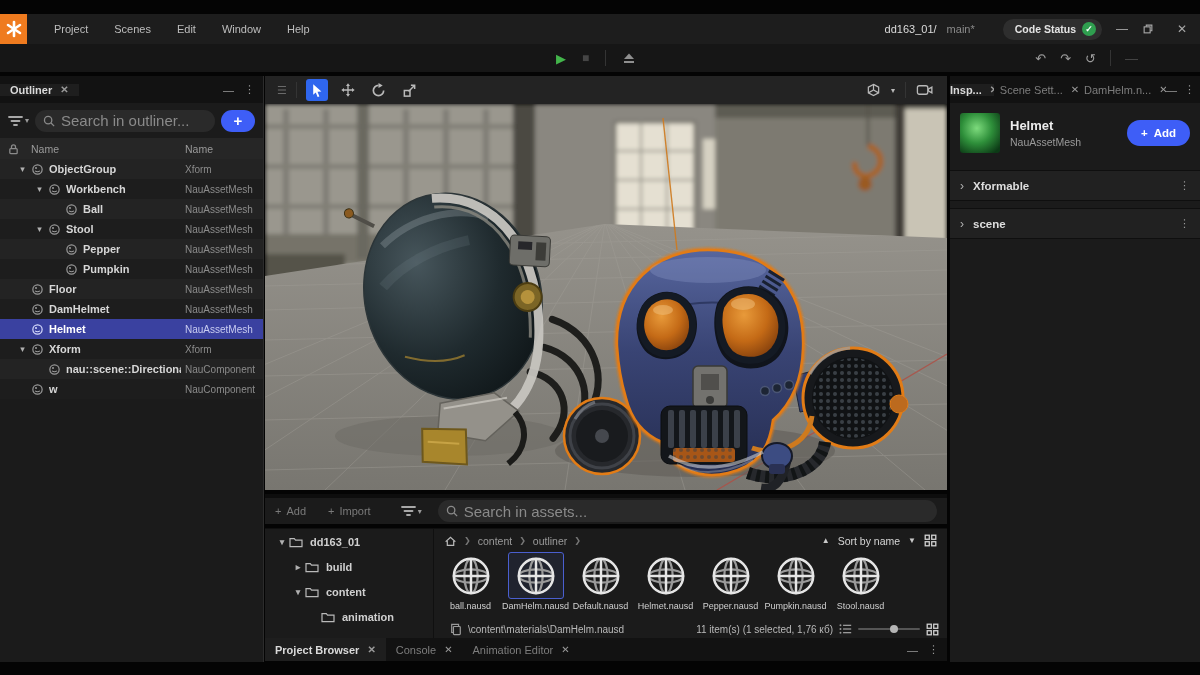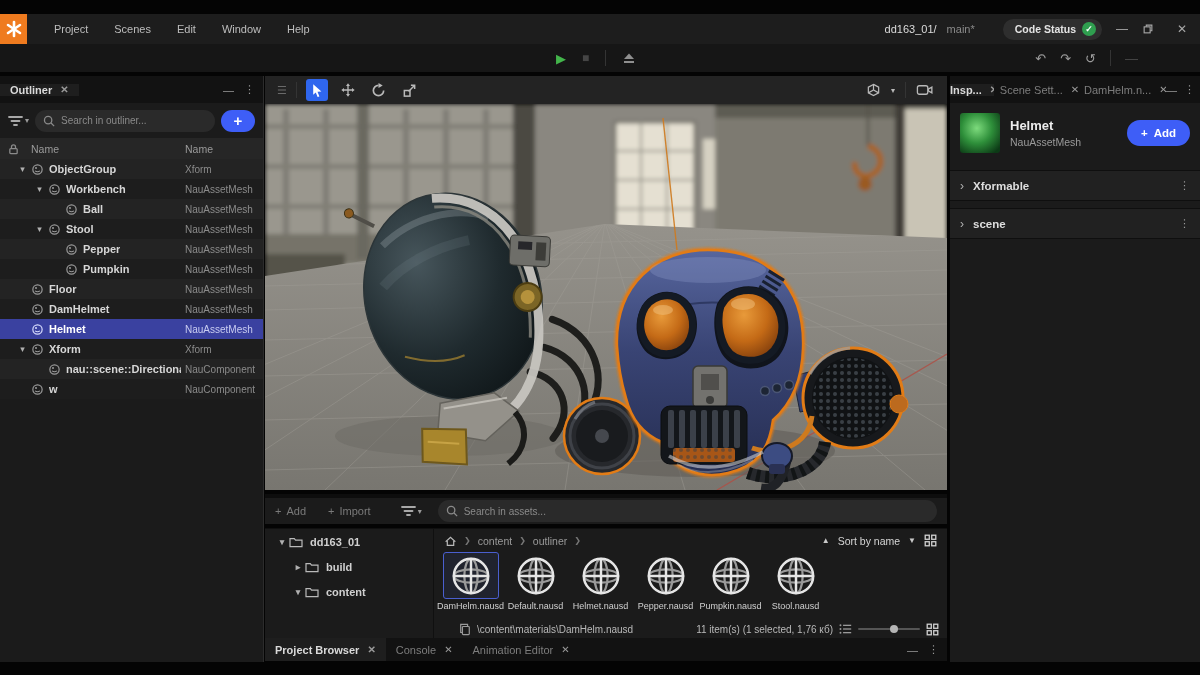--- a/index.html
+++ b/index.html
@@ -33,21 +33,21 @@
   .tab.active{background:#1e1e1e;color:#dadada;font-weight:bold}
   .tab .x{font-size:10px;color:#9a9a9a}
   .tabbar-right{margin-left:auto;display:flex;align-items:center;gap:10px;padding-right:8px;color:#9a9a9a}
 
   
   .searchrow{height:35px;display:flex;align-items:center;padding:0 8px;gap:6px}
   .filtericon{display:flex;align-items:center;gap:2px;color:#9a9a9a}
   .searchpill{position:relative;flex:1;height:22px}
   .searchpill svg{position:absolute;left:8px;top:5px}
   .searchpill input{width:100%;height:22px;box-sizing:border-box;background:#2a2a2a;border:none;border-radius:12px;
-    color:#cfcfcf;font-family:"Liberation Sans",sans-serif;font-size:10px;padding:0 8px 0 26px;outline:none}
+    color:#cfcfcf;font-family:"Liberation Sans",sans-serif;font-size:15px;padding:0 8px 0 26px;outline:none}
   .searchpill input::placeholder{color:#8a8a8a}
   .plusbtn{width:34px;height:22px;border-radius:12px;background:#3e5ef7;color:#fff;display:flex;align-items:center;justify-content:center;font-size:15px;font-weight:bold}
   .ohead{height:21px;background:#262626;display:flex;align-items:center;color:#9a9a9a;font-size:10.5px;position:relative;padding-left:8px;gap:12px}
   .ohead .typecol{position:absolute;left:185px}
   .orow{height:20px;display:flex;align-items:center;position:relative;font-size:11px;color:#d6d6d6}
   .orow:nth-child(odd){background:#232323}
   .orow:nth-child(even){background:#1d1d1d}
   .orow.selected{background:#3a41a0 !important;color:#fff}
   .orow .chev{width:17px;text-align:center;color:#b0b0b0;font-size:9px;flex:none}
   .orow .oname{font-weight:bold;margin-left:5px;white-space:nowrap;overflow:hidden;max-width:115px}
@@ -72,21 +72,21 @@
   .flvl1{padding-left:10px}.flvl2{padding-left:26px}.flvl3{padding-left:42px}
   .gridarea{position:absolute;left:169px;top:0;right:0;height:110px}
   .crumbs{height:23px;display:flex;align-items:center;gap:7px;padding:0 10px;color:#9a9a9a;font-size:10.5px}
   .crumbs .sep{font-size:8px;color:#777}
   .crumbs-right{margin-left:auto;display:flex;align-items:center;gap:8px;color:#c9c9c9}
   .tiles{display:flex;padding-left:4px}
   .tile{width:65px;display:flex;flex-direction:column;align-items:center}
   .tilebox{width:56px;height:47px;display:flex;align-items:center;justify-content:center;border:1px solid transparent;border-radius:3px;box-sizing:border-box}
   .tile.selected .tilebox{border-color:#4a5fd0;background:#20232e}
   .tilelabel{font-size:9px;color:#d0d0d0;margin-top:2px;white-space:nowrap}
-  .statusrow{position:absolute;left:17px;bottom:0;right:0;height:20px;display:flex;align-items:center;gap:6px;padding:0 8px;color:#b9b9b9;font-size:10px}
+  .statusrow{position:absolute;left:8px;bottom:0;right:0;height:20px;display:flex;align-items:center;gap:6px;padding:0 8px;color:#b9b9b9;font-size:10px}
   .statusrow .count{margin-left:auto}
   .slider{width:62px;height:2px;background:#555;position:relative;border-radius:1px}
   .slider .knob{position:absolute;left:32px;top:-3px;width:8px;height:8px;border-radius:50%;background:#b5b5b5}
 
   
   .btabs{position:absolute;left:0;top:562px;width:682px;height:23px;background:#121212;display:flex;align-items:stretch}
 
   
   .insp-head{display:flex;align-items:center;padding:10px;gap:10px}
   .thumb{width:40px;height:40px;border-radius:3px;background:radial-gradient(circle at 42% 38%, #7ddb7d, #2e8f3a 45%, #0c3a16 88%);flex:none}
@@ -648,20 +648,29 @@
         </div>
       <div class="frow flvl2">
           <span class="chev">▾</span>
           <span class="icon">
             <svg width="14" height="12" viewBox="0 0 16 14">
               <path d="M1,3 H6 L7.5,4.8 H15 V12.5 H1 Z" fill="none" stroke="#b9b9b9" stroke-width="1.4"></path>
             </svg>
           </span>
           <span class="fname">content</span>
         </div>
+      <div class="frow flvl3">
+          <span class="chev"></span>
+          <span class="icon">
+            <svg width="14" height="12" viewBox="0 0 16 14">
+              <path d="M1,3 H6 L7.5,4.8 H15 V12.5 H1 Z" fill="none" stroke="#b9b9b9" stroke-width="1.4"></path>
+            </svg>
+          </span>
+          <span class="fname">animation</span>
+        </div>
     </div>
     <div class="gridarea">
       <div class="crumbs">
         <span class="icon">
             <svg width="13" height="12" viewBox="0 0 16 15">
               <g fill="none" stroke="#b9b9b9" stroke-width="1.5">
                 <path d="M2,8.5 L8,3 L14,8.5"></path>
                 <path d="M4,7.5 V13 H12 V7.5"></path>
               </g>
             </svg>
@@ -681,20 +690,34 @@
                   <rect x="1.5" y="1.5" width="5" height="5"></rect>
                   <rect x="9.5" y="1.5" width="5" height="5"></rect>
                   <rect x="1.5" y="9.5" width="5" height="5"></rect>
                   <rect x="9.5" y="9.5" width="5" height="5"></rect>
                 </g>
               </svg>
             </span>
         </div>
       </div>
       <div class="tiles">
+        <div class="tile">
+            <div class="tilebox">
+              <svg width="42" height="42" viewBox="0 0 44 44">
+                <g fill="none">
+                  <ellipse cx="22" cy="22" rx="18" ry="7" stroke="#9a9a9a" stroke-width="2.4"></ellipse>
+                  <ellipse cx="22" cy="22" rx="7" ry="18" stroke="#9a9a9a" stroke-width="2.4"></ellipse>
+                  <circle cx="22" cy="22" r="18" stroke="#e6e6e6" stroke-width="2.6"></circle>
+                  <line x1="4" y1="22" x2="40" y2="22" stroke="#e6e6e6" stroke-width="2.6"></line>
+                  <line x1="22" y1="4" x2="22" y2="40" stroke="#e6e6e6" stroke-width="2.6"></line>
+                </g>
+              </svg>
+            </div>
+            <span class="tilelabel">ball.nausd</span>
+          </div>
         <div class="tile selected">
             <div class="tilebox">
               <svg width="42" height="42" viewBox="0 0 44 44">
                 <g fill="none">
                   <ellipse cx="22" cy="22" rx="18" ry="7" stroke="#9a9a9a" stroke-width="2.4"></ellipse>
                   <ellipse cx="22" cy="22" rx="7" ry="18" stroke="#9a9a9a" stroke-width="2.4"></ellipse>
                   <circle cx="22" cy="22" r="18" stroke="#e6e6e6" stroke-width="2.6"></circle>
                   <line x1="4" y1="22" x2="40" y2="22" stroke="#e6e6e6" stroke-width="2.6"></line>
                   <line x1="22" y1="4" x2="22" y2="40" stroke="#e6e6e6" stroke-width="2.6"></line>
                 </g>

